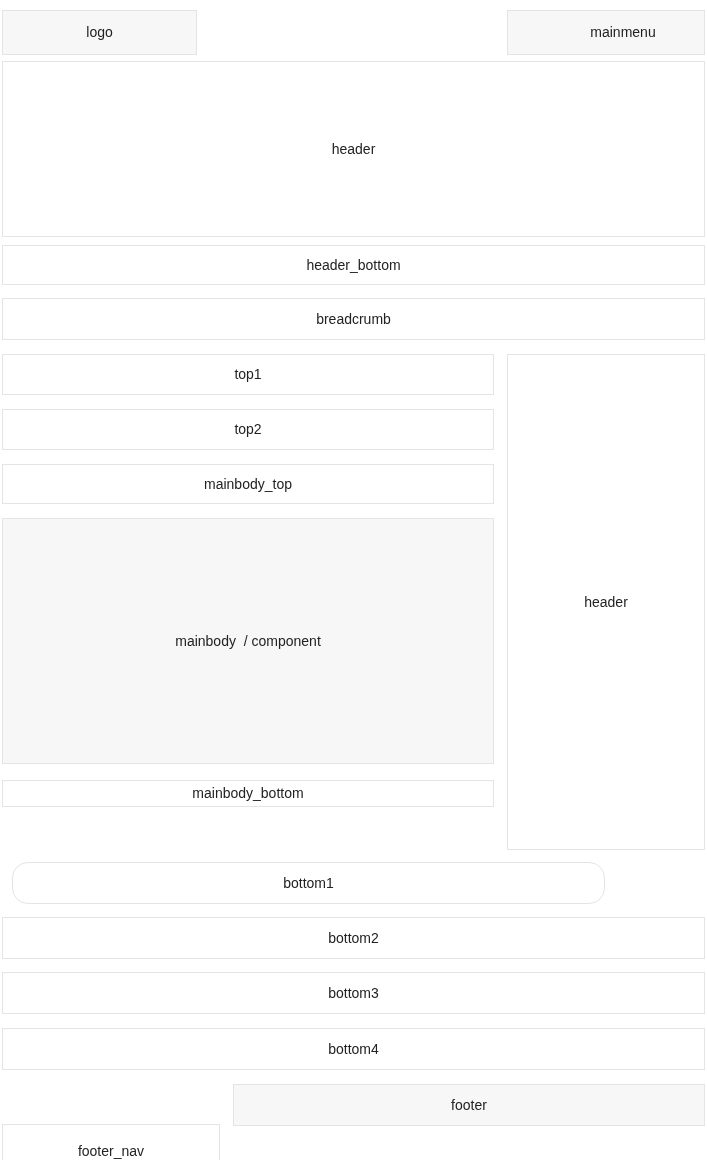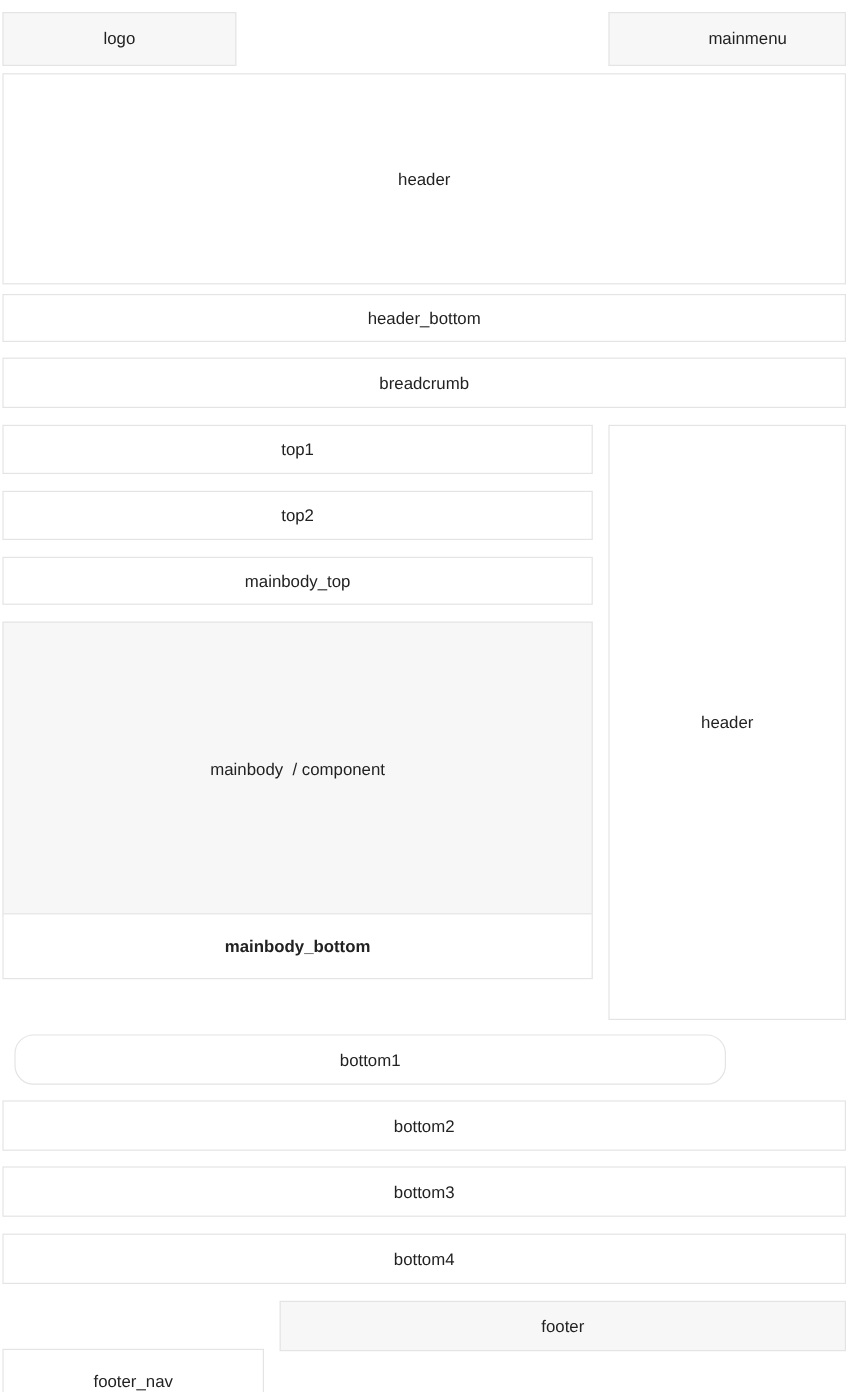--- a/index.html
+++ b/index.html
@@ -45,21 +45,21 @@
   
   #header        { left: 2px; top: 61px;  width: 703px; height: 176px; }
   #header_bottom { left: 2px; top: 245px; width: 703px; height: 40px; }
   #breadcrumb    { left: 2px; top: 298px; width: 703px; height: 42px; }
 
   
   #top1          { left: 2px; top: 354px; width: 492px; height: 41px; }
   #top2          { left: 2px; top: 409px; width: 492px; height: 41px; }
   #mainbody_top  { left: 2px; top: 464px; width: 492px; height: 40px; }
   #mainbody      { left: 2px; top: 518px; width: 492px; height: 246px; }
-  #mainbody_bottom { left: 2px; top: 761px; width: 492px; height: 55px; font-weight: bold; }
+  #mainbody_bottom { left: 2px; top: 780px; width: 492px; height: 27px; }
   #sidebar       { left: 507px; top: 354px; width: 198px; height: 496px; }
 
   
   #bottom1 { left: 12px; top: 862px;  width: 593px; height: 42px; border-radius: 16px; }
   #bottom2 { left: 2px; top: 917px;  width: 703px; height: 42px; }
   #bottom3 { left: 2px; top: 972px;  width: 703px; height: 42px; }
   #bottom4 { left: 2px; top: 1028px; width: 703px; height: 42px; }
 
   
   #footer_nav { left: 2px;   top: 1124px; width: 218px; height: 54px; }

